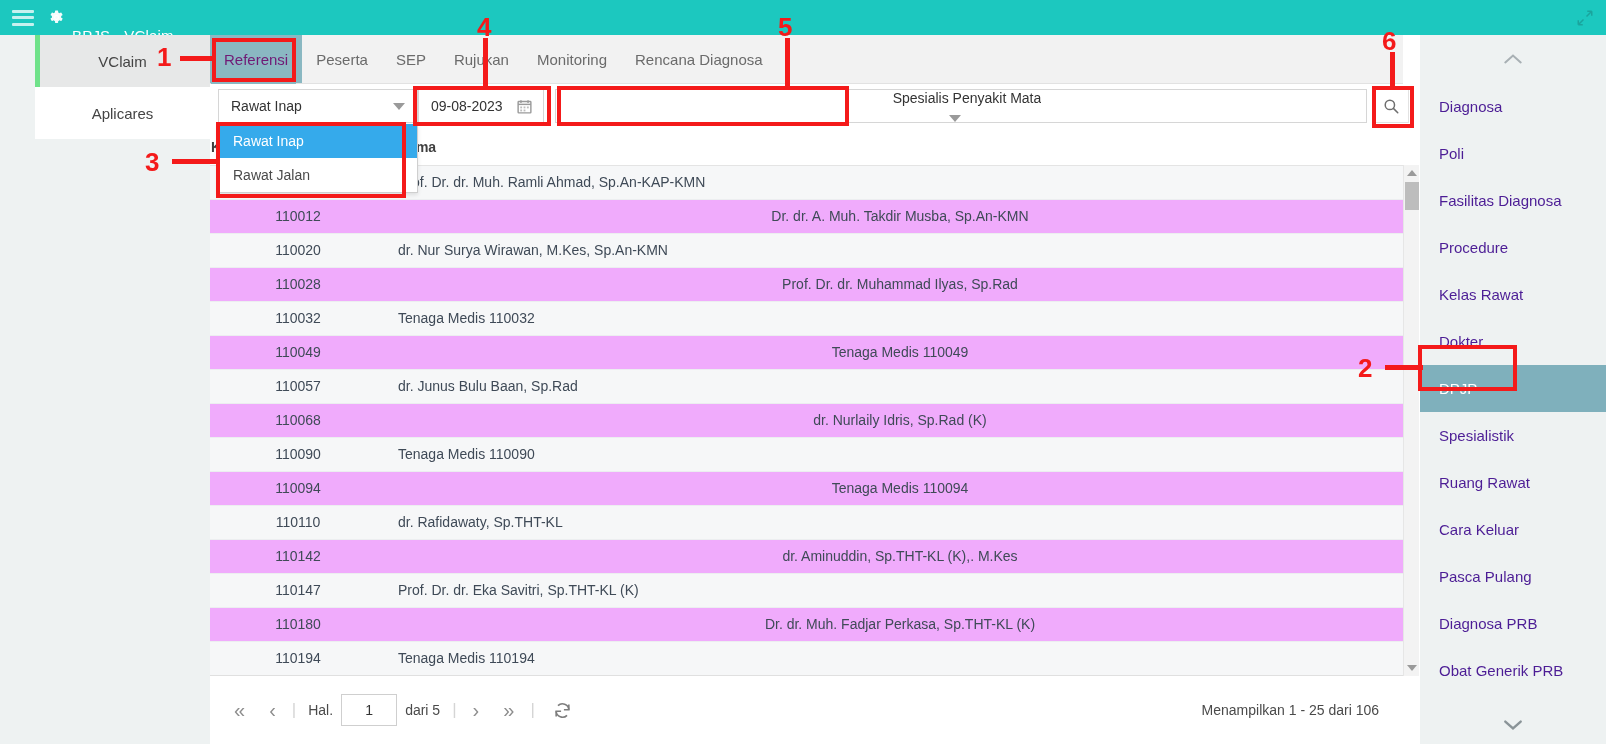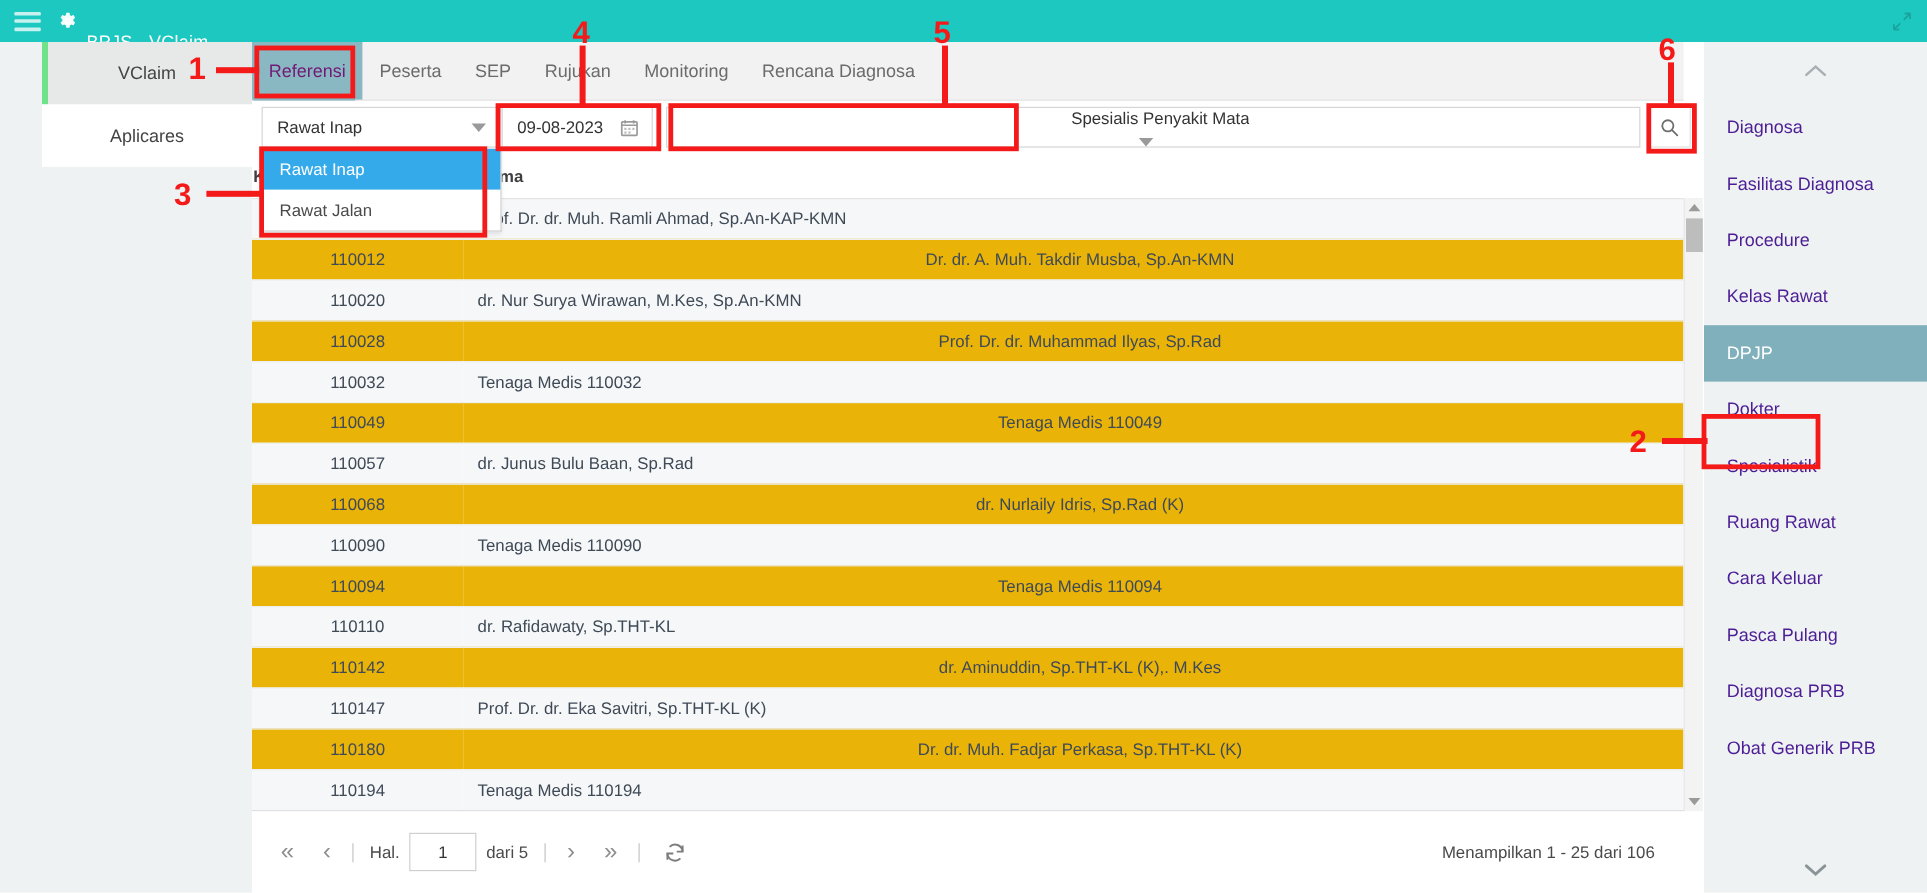--- a/index.html
+++ b/index.html
@@ -61,21 +61,21 @@
   .ddopt { height: 34px; display: flex; align-items: center; padding-left: 14px; font-size: 14px; color: #4a4a4a; cursor: pointer; }
   .ddopt.sel { background: #35aaeb; color: #fff; }
 
   
   .tablewrap { position: absolute; left: 210px; top: 129px; width: 1193px; height: 546px; background: #fff; overflow: hidden; }
   table.grid { width: 1193px; border-collapse: collapse; table-layout: fixed; }
   table.grid th { height: 36px; font-size: 14px; font-weight: 600; color: #3f3f3f;
     text-align: left; border-bottom: 1px solid #e4e4e4; background: #fff; }
   table.grid td { height: 34px; font-size: 14px; color: #3f4a57; border-bottom: 1px solid #eceef0; }
   table.grid tr.odd td { background: #f6f7f8; }
-  table.grid tr.even td { background: #eab308; text-align: center; }
+  table.grid tr.even td { background: #f0abfc; text-align: center; }
   .c-kode { width: 176px; text-align: center; color: #4a5562; }
   .c-nama { padding-left: 12px; }
 
   
   .vscroll { position: absolute; left: 1403px; top: 165px; width: 16px; height: 511px; background: #f3f3f3; border-left:1px solid #e6e6e6;}
   .vs-btn { width: 16px; height: 16px; display:flex; align-items:center; justify-content:center; cursor:pointer;}
   .vs-thumb { position: absolute; top: 17px; left: 1px; width: 14px; height: 28px; background: #bdbdbd; }
   .vs-arrow-up { width:0;height:0;border-left:5px solid transparent;border-right:5px solid transparent;border-bottom:6px solid #9a9a9a;}
   .vs-arrow-dn { width:0;height:0;border-left:5px solid transparent;border-right:5px solid transparent;border-top:6px solid #9a9a9a;}
   .vs-bottom { position:absolute; bottom:0; left:0; }
@@ -301,33 +301,36 @@
   <div class="rightmenu">
     <div class="rm-top">
       <svg class="chev" viewBox="0 0 24 14">
         <path d="M3 11l9-8 9 8" fill="none" stroke="#a8b0b4" stroke-width="2.4" stroke-linecap="round"></path>
       </svg>
     </div>
     <div class="rm-item">
         <span>Diagnosa</span>
       </div>
     <div class="rm-item">
+        <span>Poli</span>
+      </div>
+    <div class="rm-item">
         <span>Fasilitas Diagnosa</span>
       </div>
     <div class="rm-item">
         <span>Procedure</span>
       </div>
     <div class="rm-item">
         <span>Kelas Rawat</span>
+      </div>
+    <div class="rm-item">
+        <span>Dokter</span>
       </div>
     <div class="rm-item active">
         <span>DPJP</span>
-      </div>
-    <div class="rm-item">
-        <span>Dokter</span>
       </div>
     <div class="rm-item">
         <span>Spesialistik</span>
       </div>
     <div class="rm-item">
         <span>Ruang Rawat</span>
       </div>
     <div class="rm-item">
         <span>Cara Keluar</span>
       </div>

